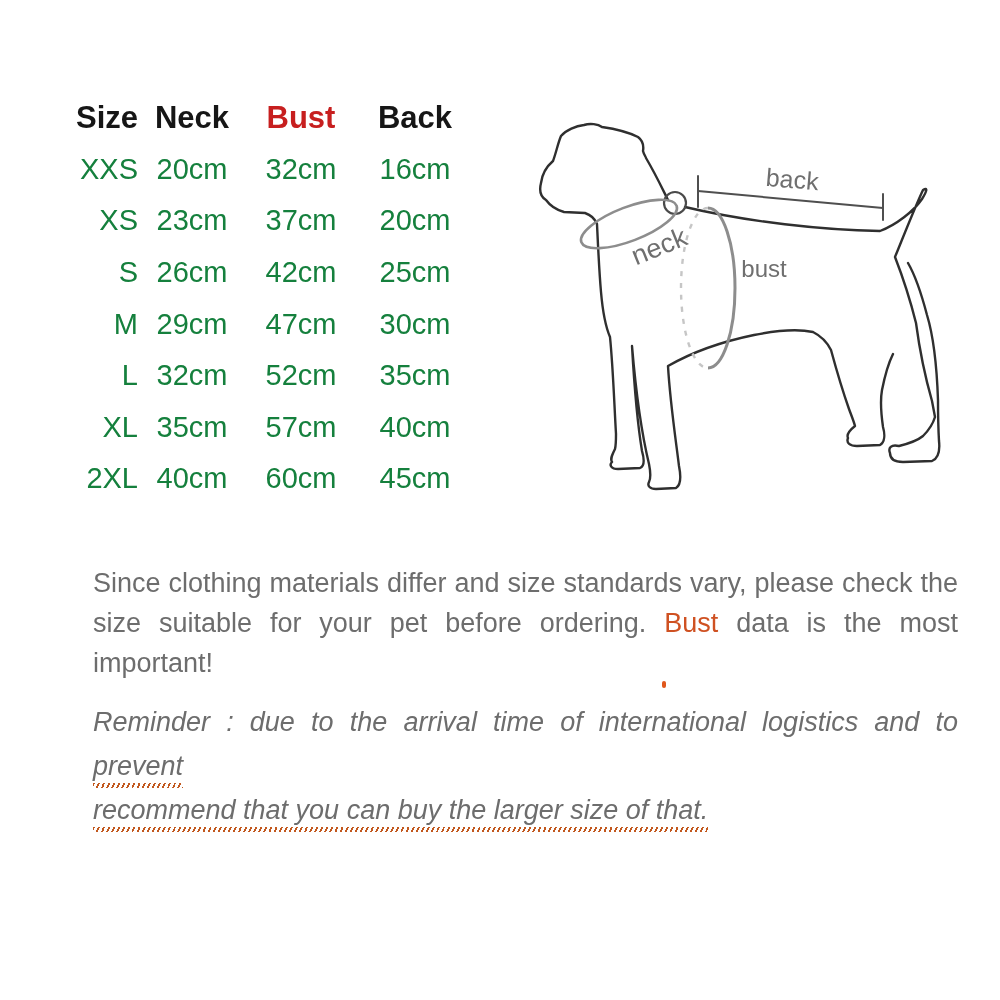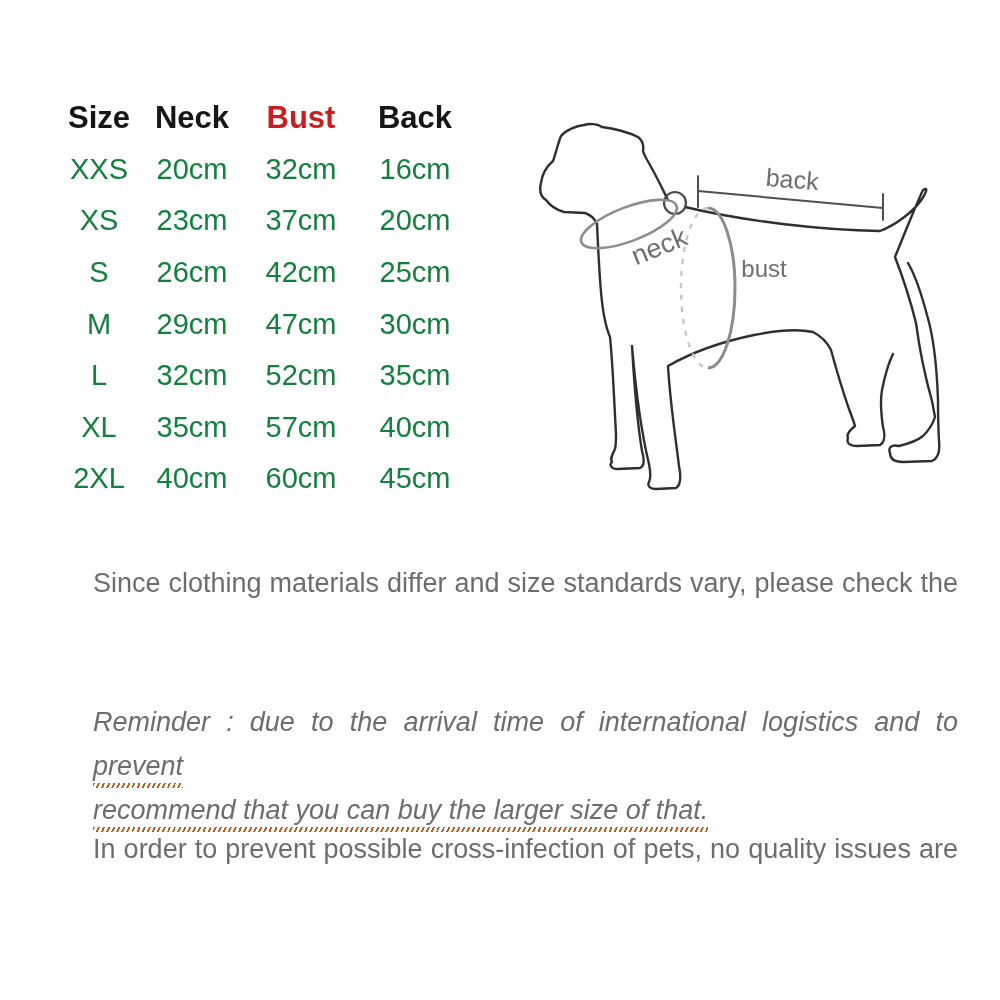--- a/index.html
+++ b/index.html
@@ -5,21 +5,21 @@
   html,body{margin:0;padding:0;background:#ffffff;}
   body{width:1000px;height:1000px;position:relative;overflow:hidden;
        font-family:"Liberation Sans",sans-serif;}
   .page{position:absolute;inset:0;background:#fff;}
 
   
   .size-table{position:absolute;left:60px;top:92px;width:480px;}
   .trow{display:grid;grid-template-columns:78px 108px 110px 118px;height:51.6px;
         align-items:center;}
   .tcell{font-size:29px;color:#15803d;text-align:center;white-space:nowrap;}
-  .tcell.c1{text-align:center;}
+  .tcell.c1{text-align:right;}
   .thead .tcell{font-size:31px;font-weight:700;color:#161616;}
   .thead .tcell.red{color:#c71f1f;}
 
   
   .dog-wrap{position:absolute;left:528px;top:103px;width:470px;height:465px;}
   svg text{font-family:"Liberation Sans",sans-serif;}
 
   
   .para{position:absolute;left:60px;width:898px;color:#6d6d6d;font-size:27px;
         letter-spacing:0;}
@@ -173,24 +173,24 @@
       </g>
 
       <text x="264" y="85" font-size="25" fill="#6f6f6f" text-anchor="middle" transform="rotate(5 264 80)">back</text>
       <text x="133" y="152" font-size="27" fill="#6f6f6f" text-anchor="middle" transform="rotate(-22 133 148)">neck</text>
       <text x="236" y="174" font-size="24" fill="#6f6f6f" text-anchor="middle">bust</text>
     </svg>
   </div>
 
   <div class="para p1">
     <div class="pline just">Since clothing materials differ and size standards vary, please check the</div>
+    <div class="pline just"><span>size suitable for your pet before ordering. </span><span class="ul-solid"><span class="orange-word">Bust</span><span> data is the most important!</span></span></div>
   </div>
 
   <div class="para p2">
     <div class="pline just"><span>Reminder : due to the arrival time of international logistics and to </span><span class="hatch">prevent</span></div>
     <div class="pline"><span class="hatch">recommend that you can buy the larger size of that.</span></div>
   </div>
 
   <div class="para p3">
-    <div class="pline just">In order to prevent possible cross-infection of pets, no quality issues are</div>
   </div>
 
 </div>
 
 </body></html>

